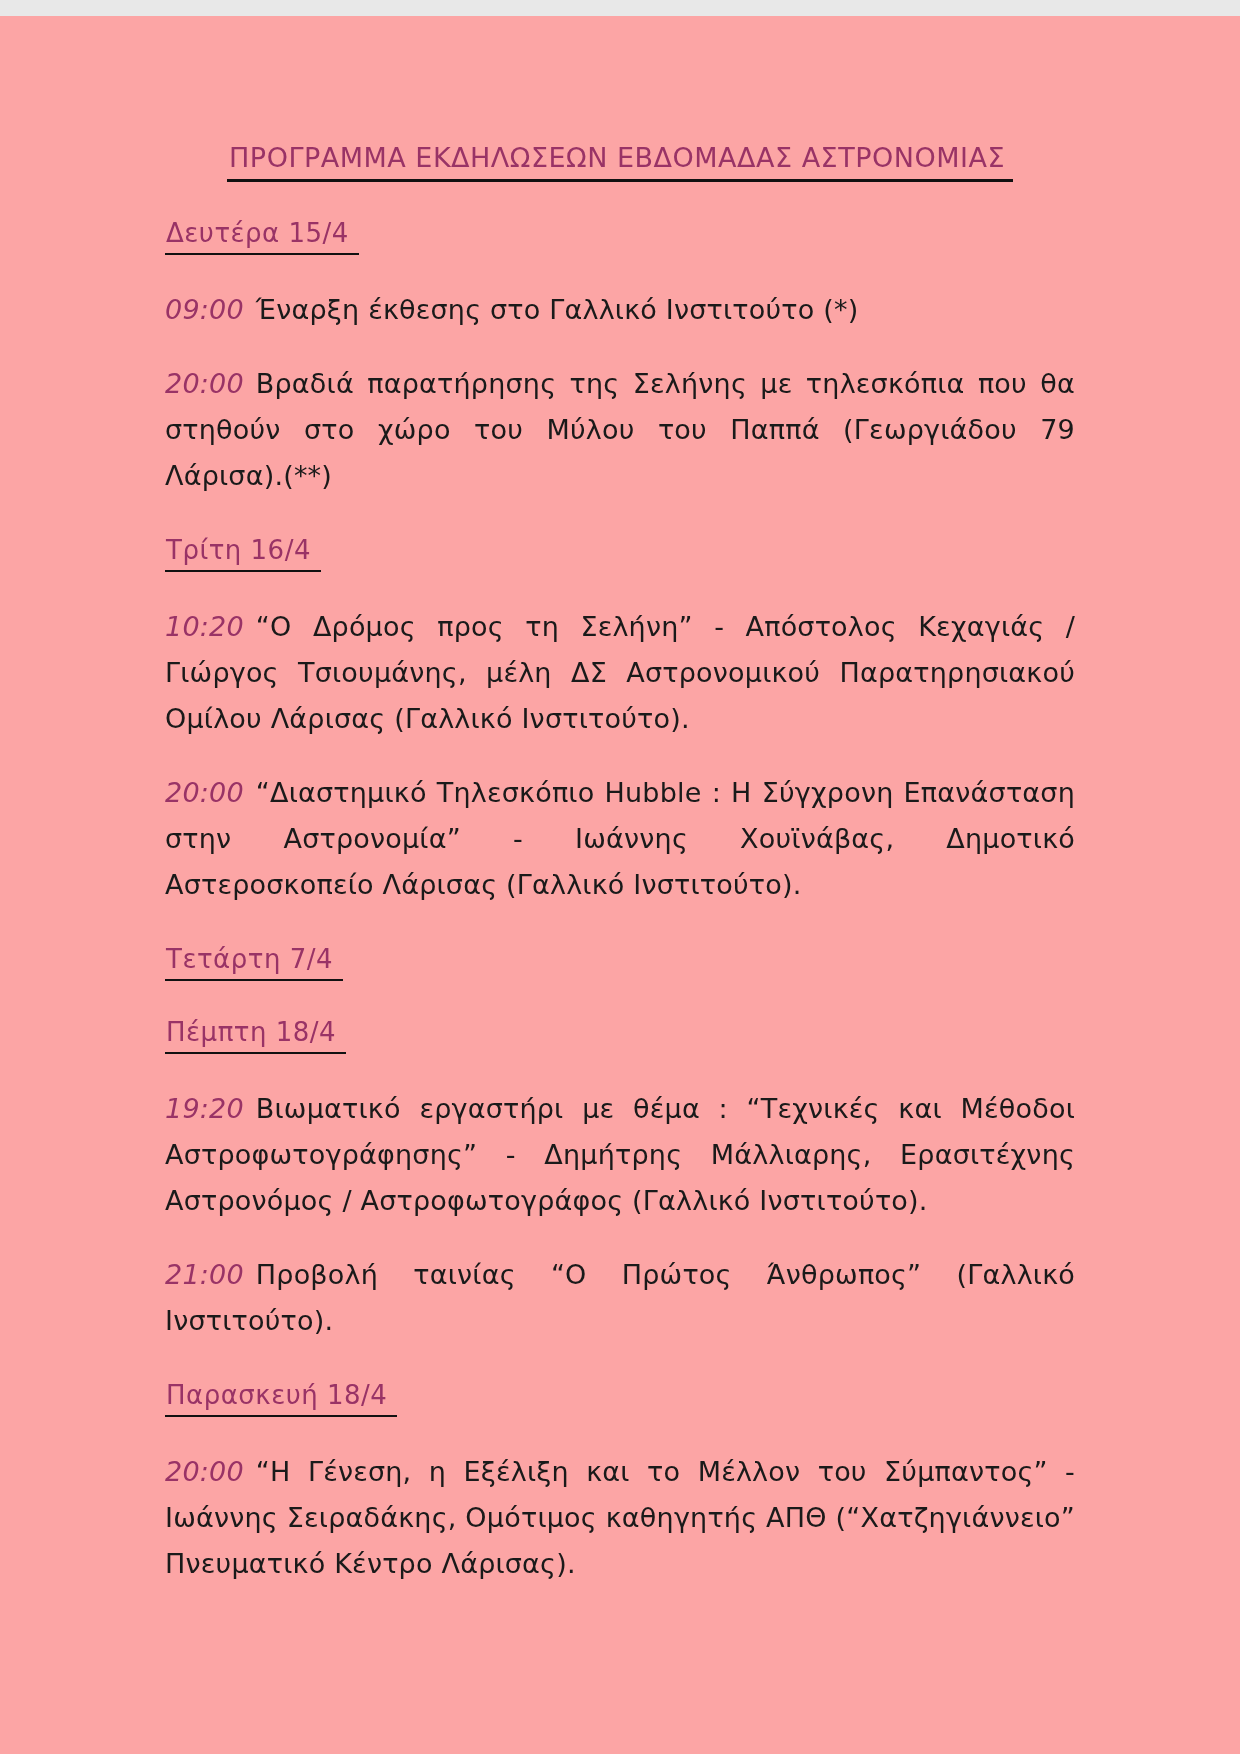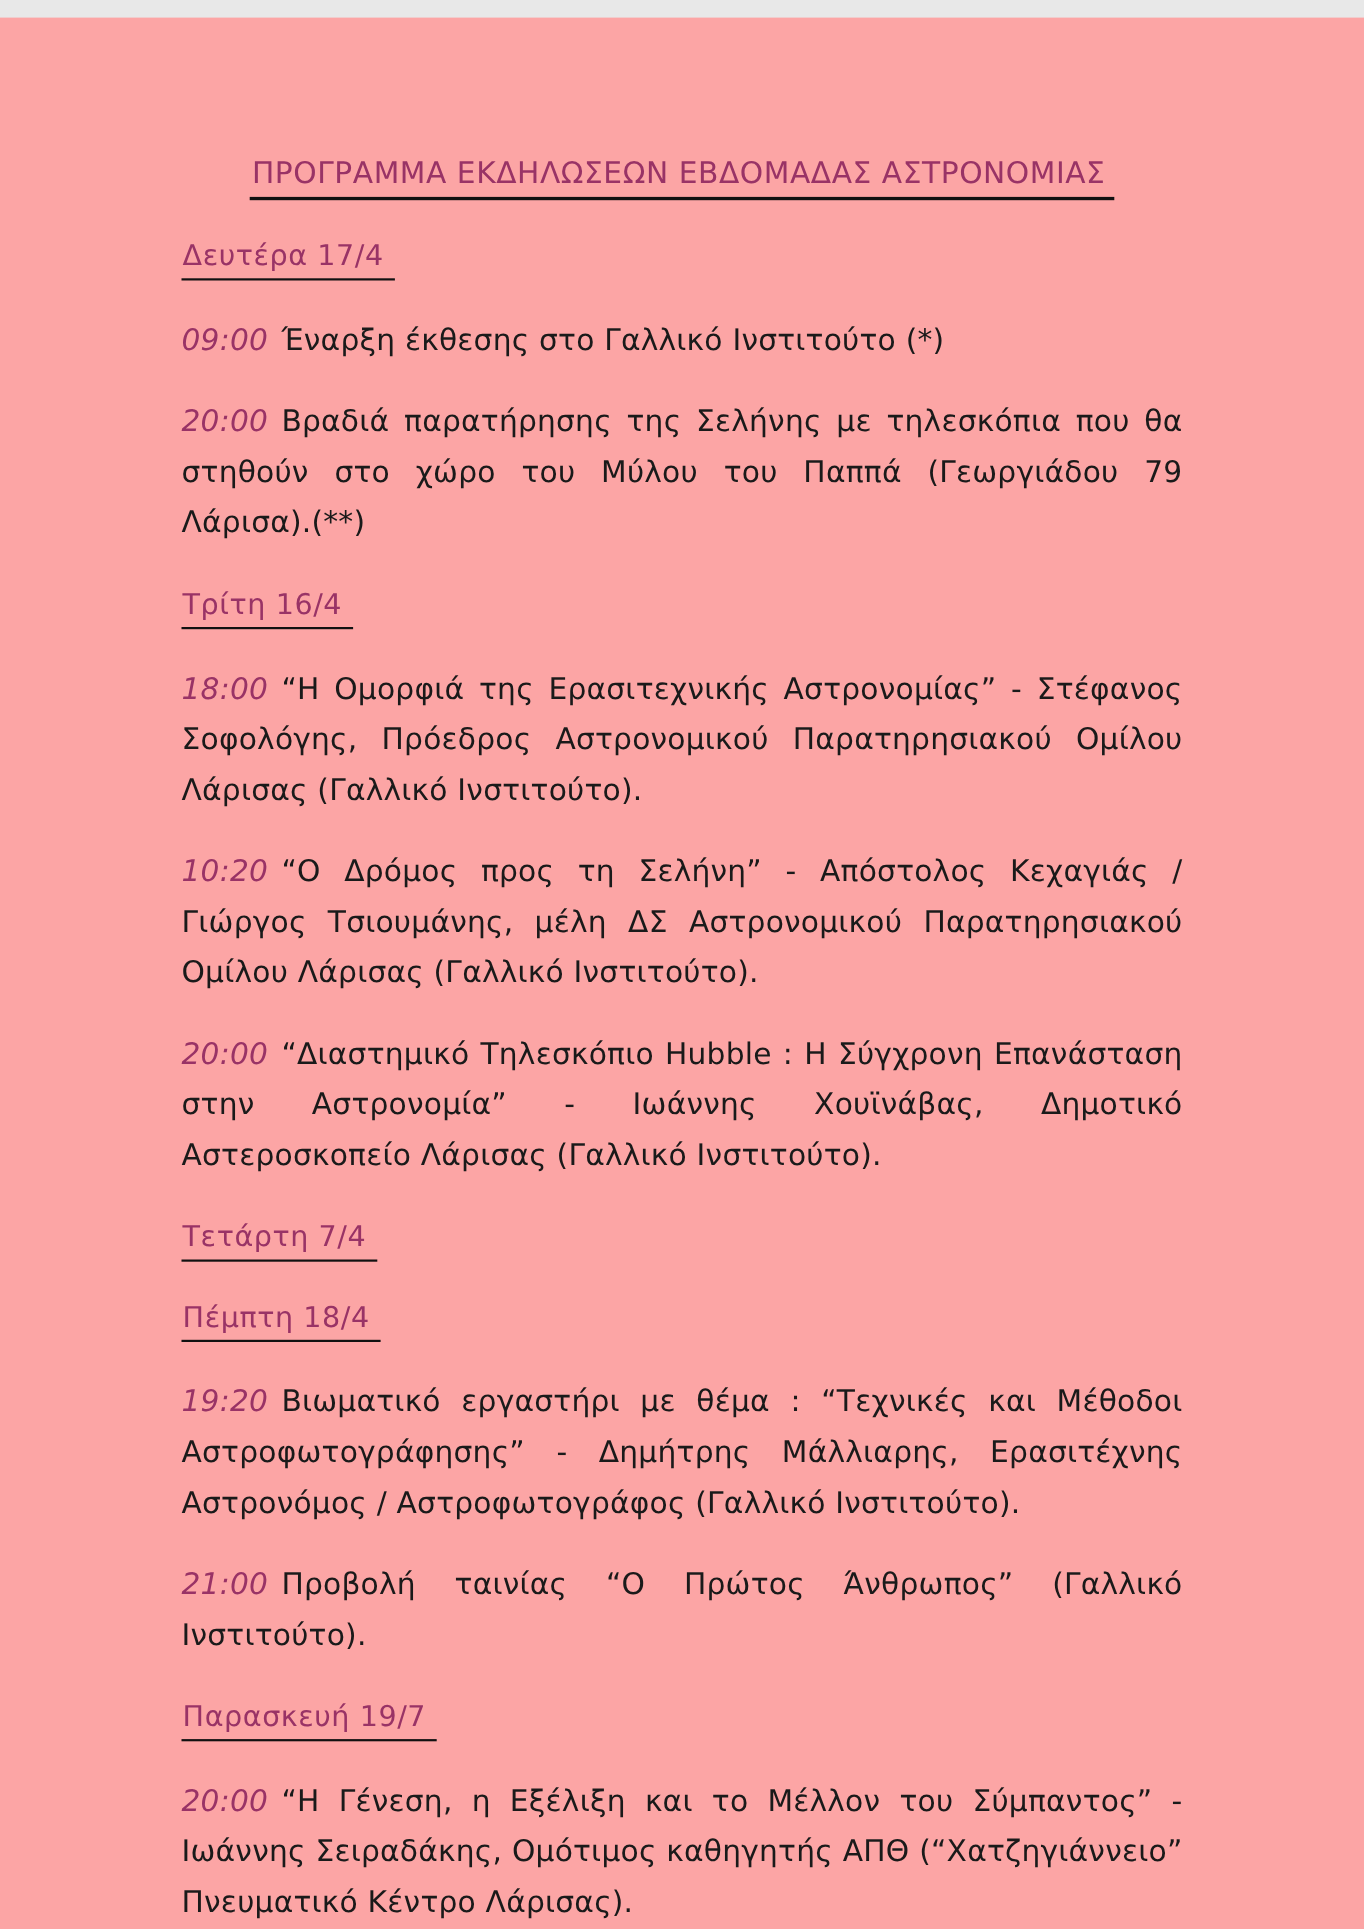--- a/index.html
+++ b/index.html
@@ -58,37 +58,34 @@
 <body>
 
 <div class="page">
 
   <div class="title-wrap">
     <span class="doc-title">ΠΡΟΓΡΑΜΜΑ ΕΚΔΗΛΩΣΕΩΝ ΕΒΔΟΜΑΔΑΣ ΑΣΤΡΟΝΟΜΙΑΣ</span>
   </div>
 
   <div class="section">
     <div class="day-wrap">
-      <span class="day-heading">Δευτέρα 17/4</span>
+      <span class="day-heading">Δευτέρα 15/4</span>
     </div>
     <p class="event">
       <span class="time">09:00</span><span class="desc">Έναρξη έκθεσης στο Γαλλικό Ινστιτούτο (*)</span>
     </p>
     <p class="event">
       <span class="time">20:00</span><span class="desc">Βραδιά παρατήρησης της Σελήνης με τηλεσκόπια που θα στηθούν στο χώρο του Μύλου του Παππά (Γεωργιάδου 79 Λάρισα).(**)</span>
     </p>
   </div>
 
   <div class="section">
     <div class="day-wrap">
       <span class="day-heading">Τρίτη 16/4</span>
     </div>
-    <p class="event">
-      <span class="time">18:00</span><span class="desc">“Η Ομορφιά της Ερασιτεχνικής Αστρονομίας” - Στέφανος Σοφολόγης, Πρόεδρος Αστρονομικού Παρατηρησιακού Ομίλου Λάρισας (Γαλλικό Ινστιτούτο).</span>
-    </p>
     <p class="event">
       <span class="time">10:20</span><span class="desc">“Ο Δρόμος προς τη Σελήνη” - Απόστολος Κεχαγιάς / Γιώργος Τσιουμάνης, μέλη ΔΣ Αστρονομικού Παρατηρησιακού Ομίλου Λάρισας (Γαλλικό Ινστιτούτο).</span>
     </p>
     <p class="event">
       <span class="time">20:00</span><span class="desc">“Διαστημικό Τηλεσκόπιο Hubble : Η Σύγχρονη Επανάσταση στην Αστρονομία” - Ιωάννης Χουϊνάβας, Δημοτικό Αστεροσκοπείο Λάρισας (Γαλλικό Ινστιτούτο).</span>
     </p>
   </div>
 
   <div class="section">
     <div class="day-wrap">
@@ -103,20 +100,20 @@
     <p class="event">
       <span class="time">19:20</span><span class="desc">Βιωματικό εργαστήρι με θέμα : “Τεχνικές και Μέθοδοι Αστροφωτογράφησης” -  Δημήτρης Μάλλιαρης, Ερασιτέχνης Αστρονόμος / Αστροφωτογράφος (Γαλλικό Ινστιτούτο).</span>
     </p>
     <p class="event">
       <span class="time">21:00</span><span class="desc">Προβολή ταινίας “Ο Πρώτος Άνθρωπος” (Γαλλικό Ινστιτούτο).</span>
     </p>
   </div>
 
   <div class="section">
     <div class="day-wrap">
-      <span class="day-heading">Παρασκευή 19/7</span>
+      <span class="day-heading">Παρασκευή 18/4</span>
     </div>
     <p class="event">
       <span class="time">20:00</span><span class="desc">“Η Γένεση, η Εξέλιξη και το Μέλλον του Σύμπαντος” - Ιωάννης Σειραδάκης, Ομότιμος καθηγητής ΑΠΘ (“Χατζηγιάννειο” Πνευματικό Κέντρο Λάρισας).</span>
     </p>
   </div>
 
 </div>
 
 </body></html>

